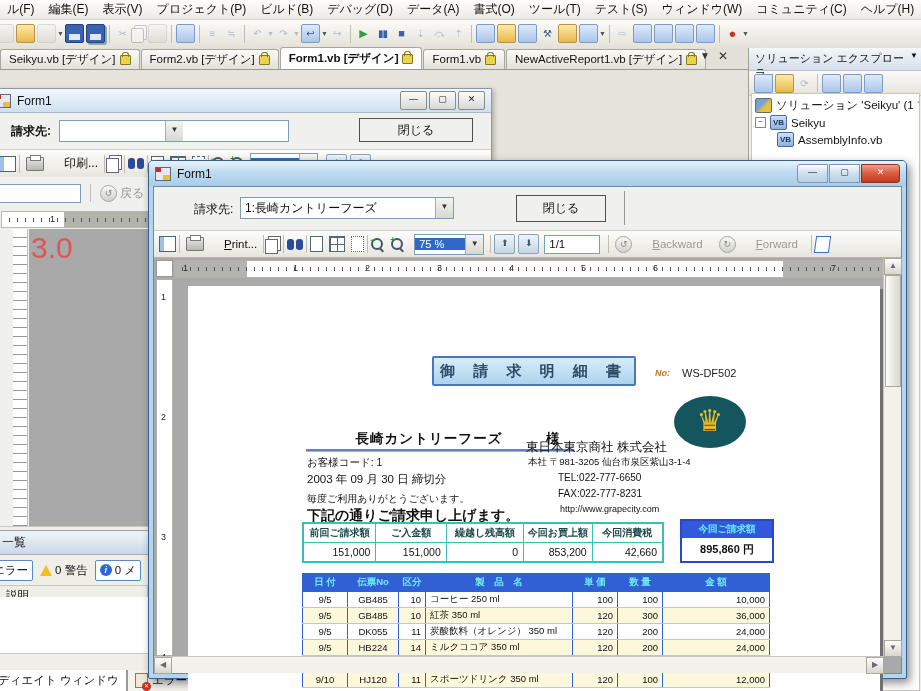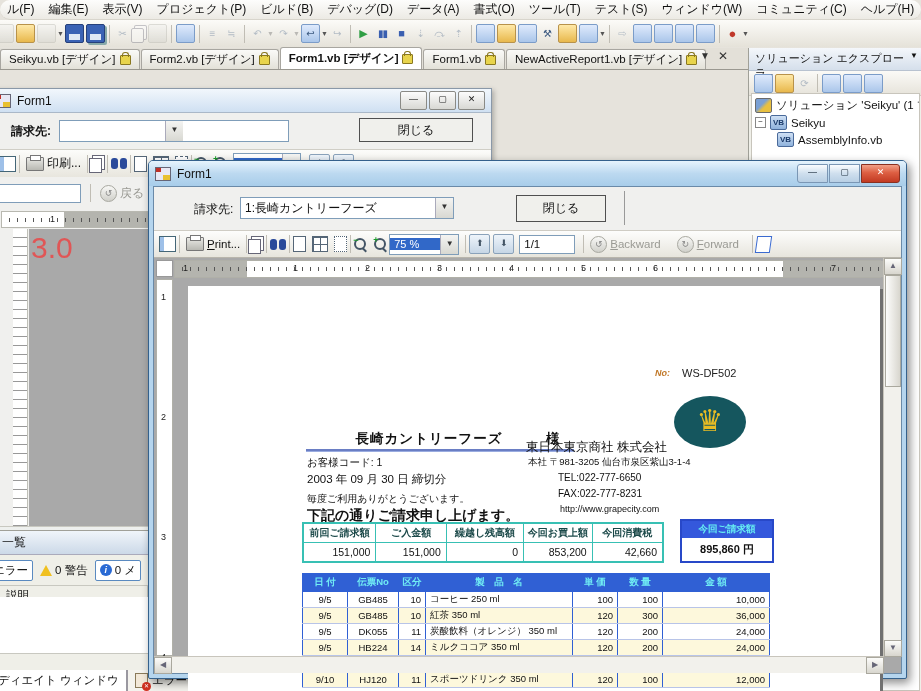--- a/index.html
+++ b/index.html
@@ -1,21 +1,21 @@
 <!DOCTYPE html>
 <html><head>
 <meta charset="utf-8">
 <style>
   html,body{margin:0;padding:0;}
   body{font-family:"Liberation Sans","DejaVu Sans",sans-serif;font-size:12px;color:#111;}
   #screen{position:relative;width:921px;height:691px;background:#e6e3dc;overflow:hidden;}
   .abs{position:absolute;}
 
   
-  #menubar{left:0;top:0;width:921px;height:19px;background:linear-gradient(#fdfdfc,#eceae4);border-bottom:1px solid #d8d5cc;display:flex;align-items:center;border-radius:10px;}
+  #menubar{left:0;top:0;width:921px;height:19px;background:linear-gradient(#fdfdfc,#eceae4);border-bottom:1px solid #d8d5cc;display:flex;align-items:center;}
   .menu-item{padding:2px 7px;white-space:nowrap;font-size:12px;}
   #toolbar{left:0;top:20px;width:921px;height:27px;background:linear-gradient(#fcfbf8,#e5e2d9);display:flex;align-items:center;padding-left:4px;box-sizing:border-box;}
   .tbi{width:17px;height:17px;margin:0 1px;border-radius:2px;position:relative;display:inline-block;}
   .tbsep{width:1px;height:18px;background:#c0bdb4;margin:0 3px;}
   .caret{width:7px;height:17px;display:inline-block;color:#555;font-size:7px;line-height:17px;}
   .dim{opacity:.35;}
   .g-folder{background:linear-gradient(#ffe9a8,#e8b84c);border:1px solid #b8924a;}
   .g-save{background:#3a62b4;border:1px solid #26407a;}
   .g-save:after{content:"";position:absolute;left:3px;bottom:2px;right:3px;height:6px;background:#dfe8f4;}
   .g-gray{background:linear-gradient(#f0f0ee,#cfcfc9);border:1px solid #a8a8a0;}
@@ -89,21 +89,21 @@
   .form-ico{width:14px;height:12px;background:#e8e8f4;border:1px solid #667;position:relative;}
   .form-ico:before{content:"";position:absolute;left:0;top:0;width:5px;height:4px;background:#c03028;}
   .form-ico:after{content:"";position:absolute;right:0;bottom:0;width:7px;height:5px;background:#e8c030;}
   #aw-btns{margin-left:auto;display:flex;gap:1px;}
   .aw-btn{width:29px;height:17px;background:linear-gradient(#fafcfe,#cfdfee 50%,#b8cfe4);border:1px solid #7a96b4;font-size:9px;line-height:15px;text-align:center;color:#1a2a3a;}
   .aw-btn.min{border-radius:3px 0 0 3px;}
   .aw-btn.close{width:37px;background:linear-gradient(#f2a088,#dd5f43 45%,#c23a22);border-color:#8a3020;color:#fff;border-radius:0 3px 3px 0;font-weight:bold;}
 
   #aw-row1{position:absolute;left:0;top:0;width:100%;height:43px;}
   #aw-toolbar{position:absolute;left:0;top:43px;width:100%;height:28px;background:linear-gradient(#fdfdfc,#e7e5dd);border-top:1px solid #cfccc4;border-bottom:1px solid #b8b5ac;display:flex;align-items:center;padding-left:5px;box-sizing:border-box;font-size:11.5px;}
-  .vtb-btn{display:flex;align-items:center;gap:3px;padding:1px 3px;border-radius:2px;white-space:nowrap;}
+  .vtb-btn{display:flex;align-items:center;gap:20px;padding:1px 3px;border-radius:2px;white-space:nowrap;}
   .vtb-btn.disabled{color:#9a9a94;}
   .underfirst::first-letter{text-decoration:underline;}
   .printer-ico{width:16px;height:12px;background:linear-gradient(#e8e8e4,#b8b8b2);border:1px solid #777;position:relative;border-radius:1px;}
   .printer-ico:before{content:"";position:absolute;left:3px;top:-3px;width:9px;height:4px;background:#fff;border:1px solid #777;}
   .copy-ico{width:11px;height:13px;background:#fff;border:1px solid #667;box-shadow:3px -3px 0 -1px #fff,3px -3px 0 0 #667;position:relative;top:2px;left:-2px;}
   .binoc{width:16px;height:11px;position:relative;}
   .binoc:before,.binoc:after{content:"";position:absolute;top:0;width:7px;height:11px;background:#2a4a9a;border-radius:3px;}
   .binoc:before{left:0;} .binoc:after{right:0;}
   .page-ico{width:11px;height:14px;background:#fff;border:1px solid #567;}
   .pages-ico{width:14px;height:14px;background:#fff;border:1px solid #567;background-image:linear-gradient(#567 1px,transparent 1px),linear-gradient(90deg,#567 1px,transparent 1px);background-size:7px 7px;}
@@ -432,21 +432,21 @@
         <span class="page-ico"></span>
         <span class="pages-ico" style="margin-left:6px"></span>
         <span class="page-ico" style="margin-left:6px;border-style:dotted;"></span>
         <span class="tbsep"></span>
         <span class="mag">
             <span class="pm">−</span>
           </span>
         <span class="mag" style="margin-left:7px">
             <span class="pm">+</span>
           </span>
-        <div class="combo" style="width:68px;height:19px;margin-left:2px;">
+        <div class="combo" style="width:68px;height:19px;margin-left:10px;">
           <span class="val" style="background:#3168c8;color:#fff;font-size:11px;">75 %</span>
           <span class="dd">▼</span>
         </div>
         <span class="tbsep" style="margin-left:6px"></span>
         <span class="updown">⬆</span>
         <span class="updown" style="margin-left:3px">⬇</span>
         <span class="pagebox" style="margin-left:5px">1/1</span>
         <span class="tbsep" style="margin-left:8px"></span>
         <span class="vtb-btn disabled">
             <span class="circ">↺</span>
@@ -476,20 +476,21 @@
           <span class="ruler-ticks"></span>
         </div>
         <div id="rv-vruler">
           <span class="rnum" style="left:4px;top:12px;">1</span>
           <span class="rnum" style="left:4px;top:132px;">2</span>
           <span class="rnum" style="left:4px;top:252px;">3</span>
           <span class="rnum" style="left:4px;top:372px;">4</span>
         </div>
 
         <div id="page">
+          <div class="abs" id="inv-titlebox">御 請 求 明 細 書</div>
           <span class="abs" id="inv-no-label">No:</span>
           <span class="abs" id="inv-no-value">WS-DF502</span>
           <div class="abs" id="inv-crown"><span class="crown-glyph">♛</span></div>
 
           <div class="abs" id="inv-cust">長崎カントリーフーズ</div>
           <span class="abs" id="inv-sama">様</span>
           <div class="abs" id="inv-underline"></div>
           <div class="abs inv-small" id="inv-code">お客様コード:  1</div>
           <div class="abs" id="inv-date">2003 年 09 月 30 日 締切分</div>
           <div class="abs" id="inv-greet1">毎度ご利用ありがとうございます。</div>

